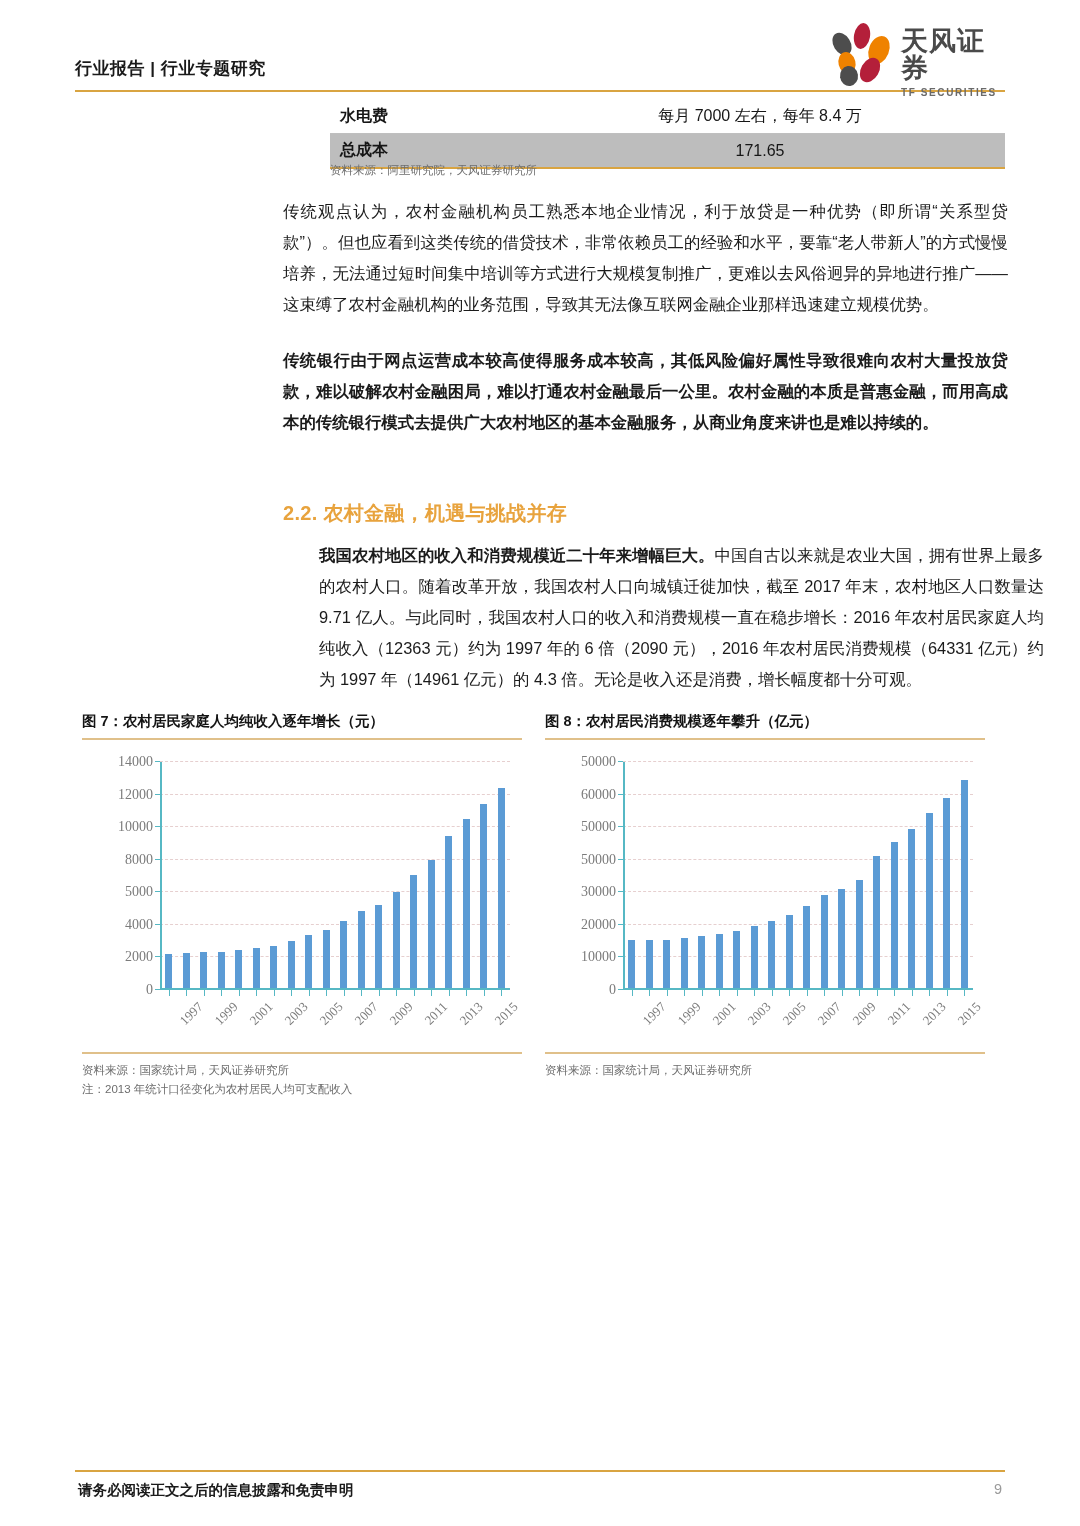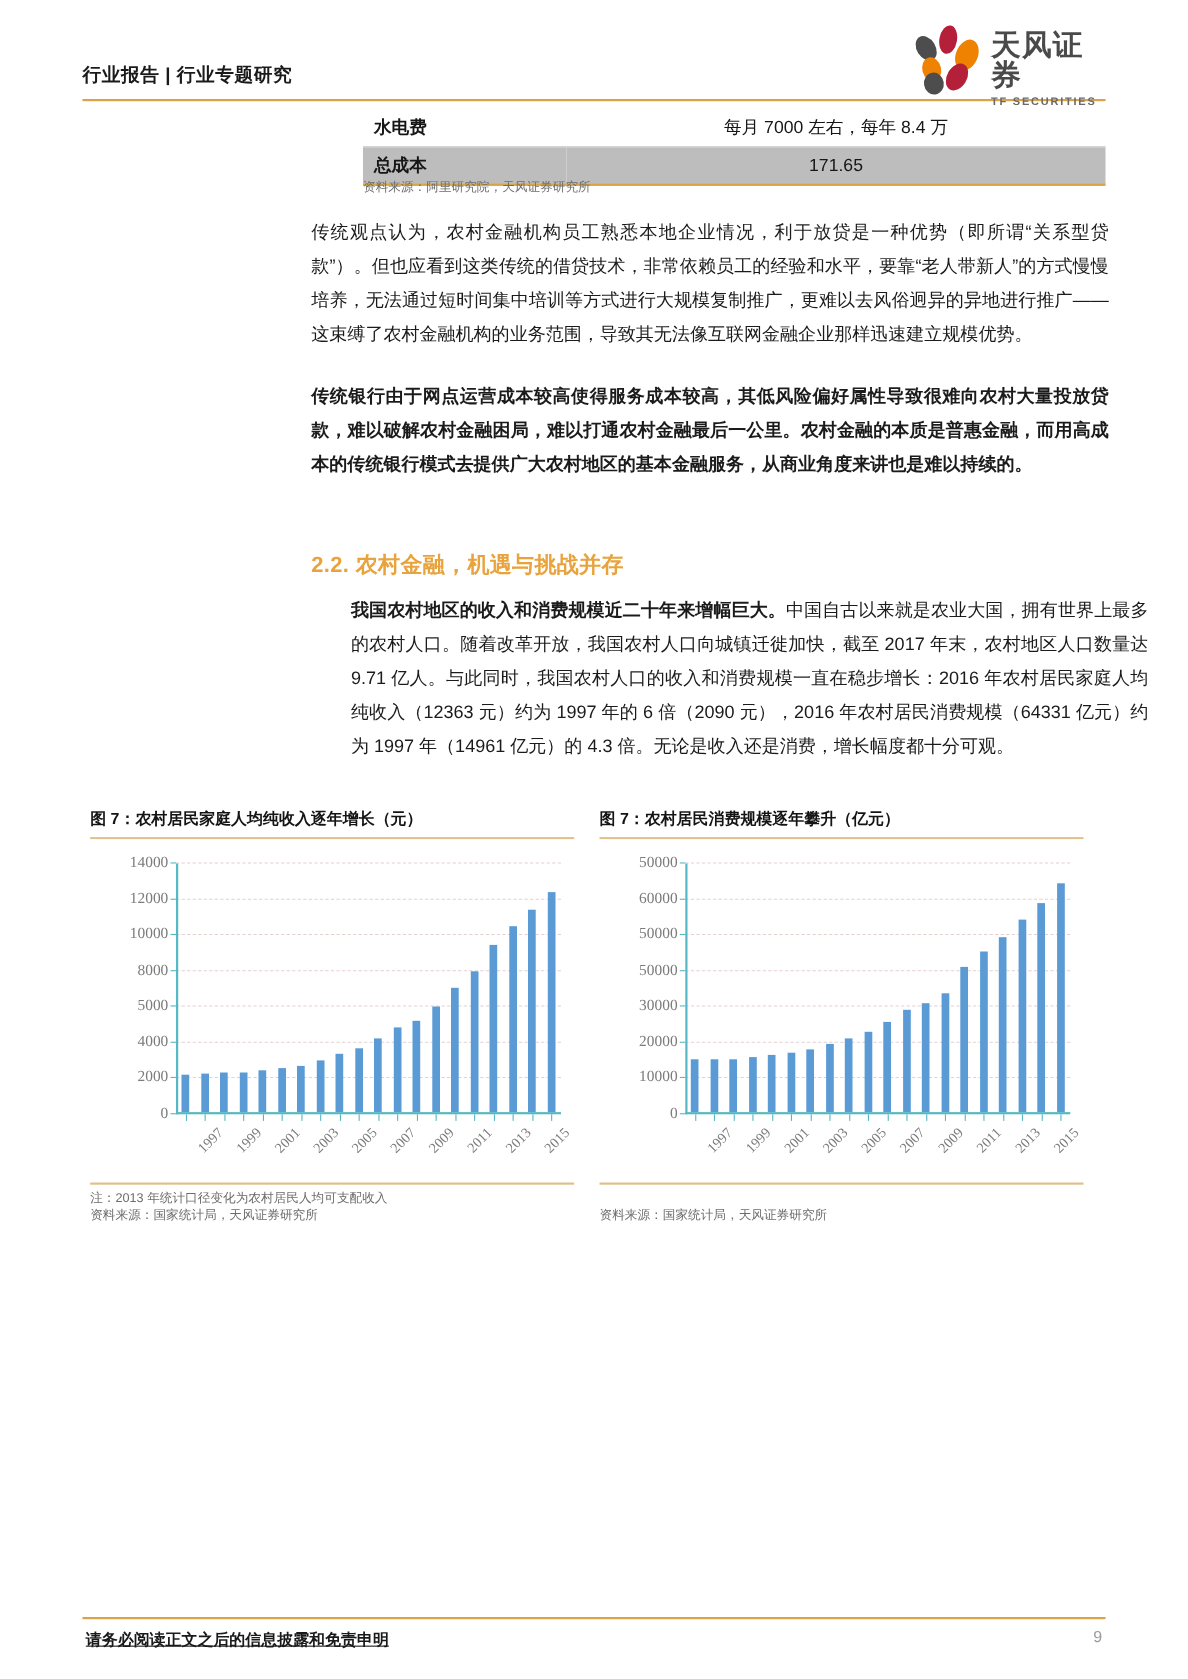--- a/index.html
+++ b/index.html
@@ -60,34 +60,34 @@
   .p1{top:196px;}
   .p2{top:345px;font-weight:bold;}
   .sec-head{
     position:absolute;left:283px;top:500px;
     font-family:"Liberation Sans","DejaVu Sans",sans-serif;
     font-size:20px;font-weight:bold;color:#e8a33d;letter-spacing:.3px;
   }
   .p3{top:540px;margin-left:36px;}
 
   
-  .panel{position:absolute;top:712px;width:440px;margin-top:23px;}
+  .panel{position:absolute;top:712px;width:440px;}
   .panel.left{left:82px;}
   .panel.right{left:545px;}
   .panel-title{
     font-family:"Liberation Sans","DejaVu Sans",sans-serif;
     font-size:14.5px;font-weight:bold;color:#141414;
     padding-bottom:7px;
   }
   .panel-rule{height:2px;background:#e0c08a;width:100%;}
   .chart-box{position:relative;height:310px;width:440px;background:#fff;}
   .panel-foot-rule{height:2px;background:#e0c08a;width:100%;margin-top:2px;}
   .panel-src{
     font-family:"Liberation Sans","DejaVu Sans",sans-serif;
-    font-size:11.5px;color:#6d6d6d;padding-top:20px;
+    font-size:11.5px;color:#6d6d6d;padding-top:9px;
   }
   .panel-note{
     position:absolute;left:82px;top:1082px;
     font-family:"Liberation Sans","DejaVu Sans",sans-serif;
     font-size:11.5px;color:#6d6d6d;
   }
 
   
   .plot{position:absolute;left:78px;top:22px;right:12px;bottom:60px;}
   .grid-line{position:absolute;left:0;right:0;height:0;border-top:1px dashed #e6cfcf;}
@@ -110,21 +110,21 @@
     font-size:13px;color:#7b7b7b;
     transform:rotate(-45deg);transform-origin:right top;
     white-space:nowrap;
   }
 
   
   .footer-rule{position:absolute;left:75px;top:1470px;width:930px;height:2px;background:#d9a441;}
   .footer-txt{
     position:absolute;left:78px;top:1481px;
     font-family:"Liberation Sans","DejaVu Sans",sans-serif;
-    font-size:14.5px;font-weight:bold;color:#1a1a1a;text-decoration:underline;
+    font-size:14.5px;font-weight:bold;color:#1a1a1a;
   }
   .footer-page{
     position:absolute;right:78px;top:1481px;
     font-family:"Liberation Sans","DejaVu Sans",sans-serif;
     font-size:14.5px;color:#9a9a9a;
   }
 </style>
 </head>
 <body>
 
@@ -297,21 +297,21 @@
           <div class="xtick" style="left: 92.5%;"></div>
           <div class="xlab" style="left: 92.5%;">2015</div>
           <div class="xtick" style="left: 97.5%;"></div>
         </div>
       </div>
     <div class="panel-foot-rule"></div>
     <div class="panel-src">资料来源：国家统计局，天风证券研究所</div>
   </div>
 
   <div class="panel right">
-    <div class="panel-title">图 7：农村居民消费规模逐年攀升（亿元）</div>
+    <div class="panel-title">图 8：农村居民消费规模逐年攀升（亿元）</div>
     <div class="panel-rule"></div>
     <div class="chart-box" id="chart-right">
         <div class="plot">
           <div class="grid-line" style="bottom: 0%; border-top: none;"></div>
           <div class="ytick-lbl" style="bottom: calc(0% + 0px); transform: translateY(50%);">0</div>
           <div class="ytick-mark" style="bottom: 0%;"></div>
           <div class="grid-line" style="bottom: 14.2857%;"></div>
           <div class="ytick-lbl" style="bottom: calc(14.2857% + 0px); transform: translateY(50%);">10000</div>
           <div class="ytick-mark" style="bottom: 14.2857%;"></div>
           <div class="grid-line" style="bottom: 28.5714%;"></div>

